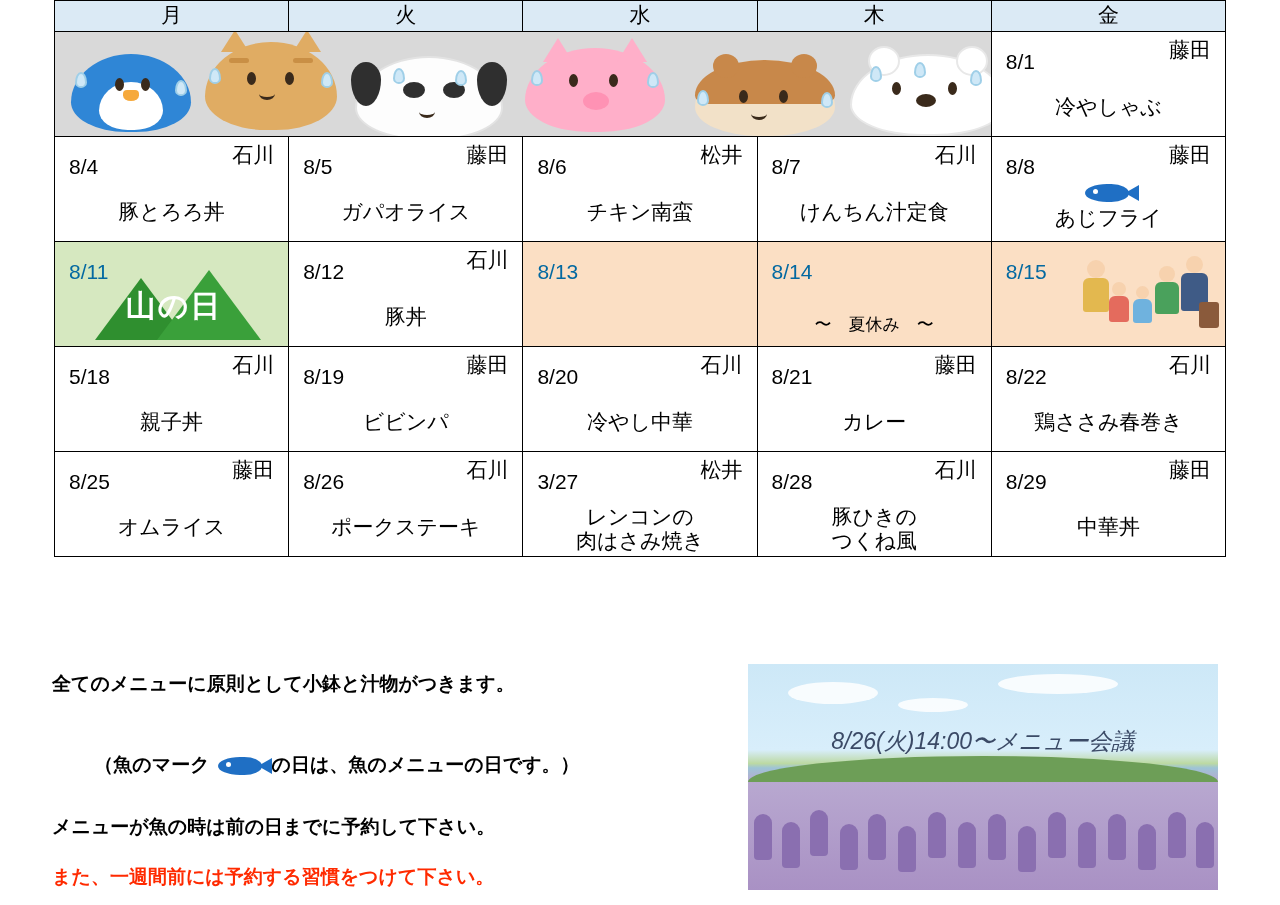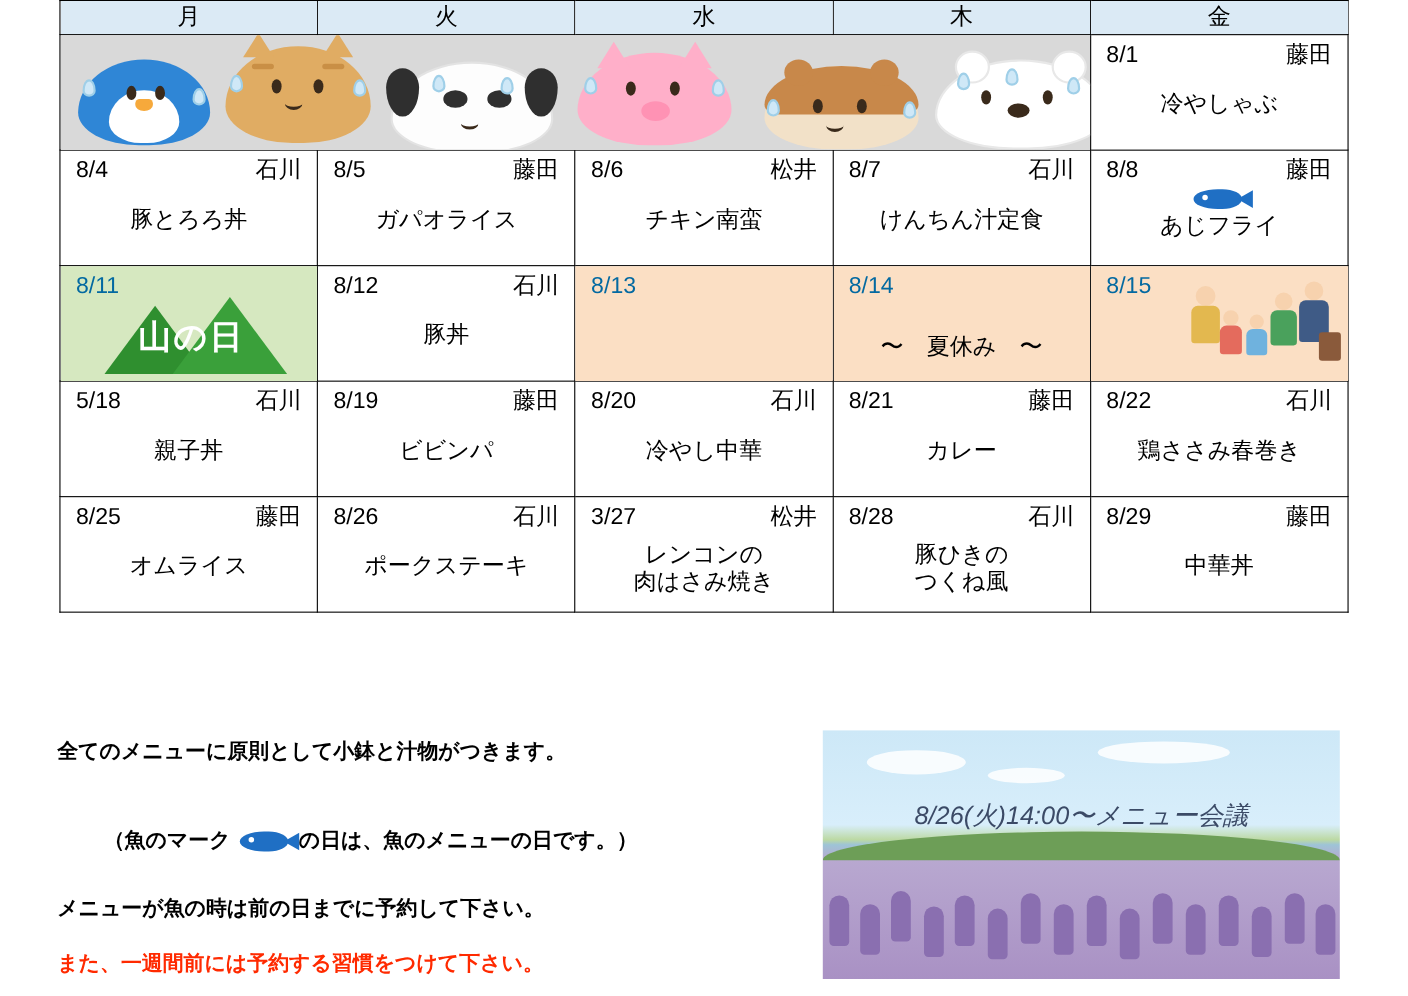--- a/index.html
+++ b/index.html
@@ -62,42 +62,42 @@
   .cell-row1 {
     height: 104px;
   }
   .topline {
     display: flex;
     justify-content: space-between;
     font-size: 21px;
     padding: 6px 14px 0 14px;
     line-height: 1.1;
   }
-  .topline .date { white-space: pre; }
+  .topline .date { white-space: pre; margin-top: 12px; }
   .topline .who { white-space: pre; }
   .menu {
     text-align: center;
     font-size: 21px;
     margin-top: 22px;
     line-height: 1.15;
     white-space: pre-line;
   }
   .menu.two-line {
     margin-top: 12px;
   }
   .menu.fish {
     margin-top: 14px;
   }
   .grey-cell { background: #d9d9d9; }
   .green-cell { background: #d6e8c0; }
   .orange-cell { background: #fbdfc4; }
   .orange-text { color: #0369a1; }
   .holiday-text {
     text-align: center;
-    font-size: 21px;
+    font-size: 17px;
     margin-top: 30px;
   }
 
   
   .animals {
     position: absolute;
     left: 0; top: 0;
     width: 100%; height: 100%;
     overflow: hidden;
   }

